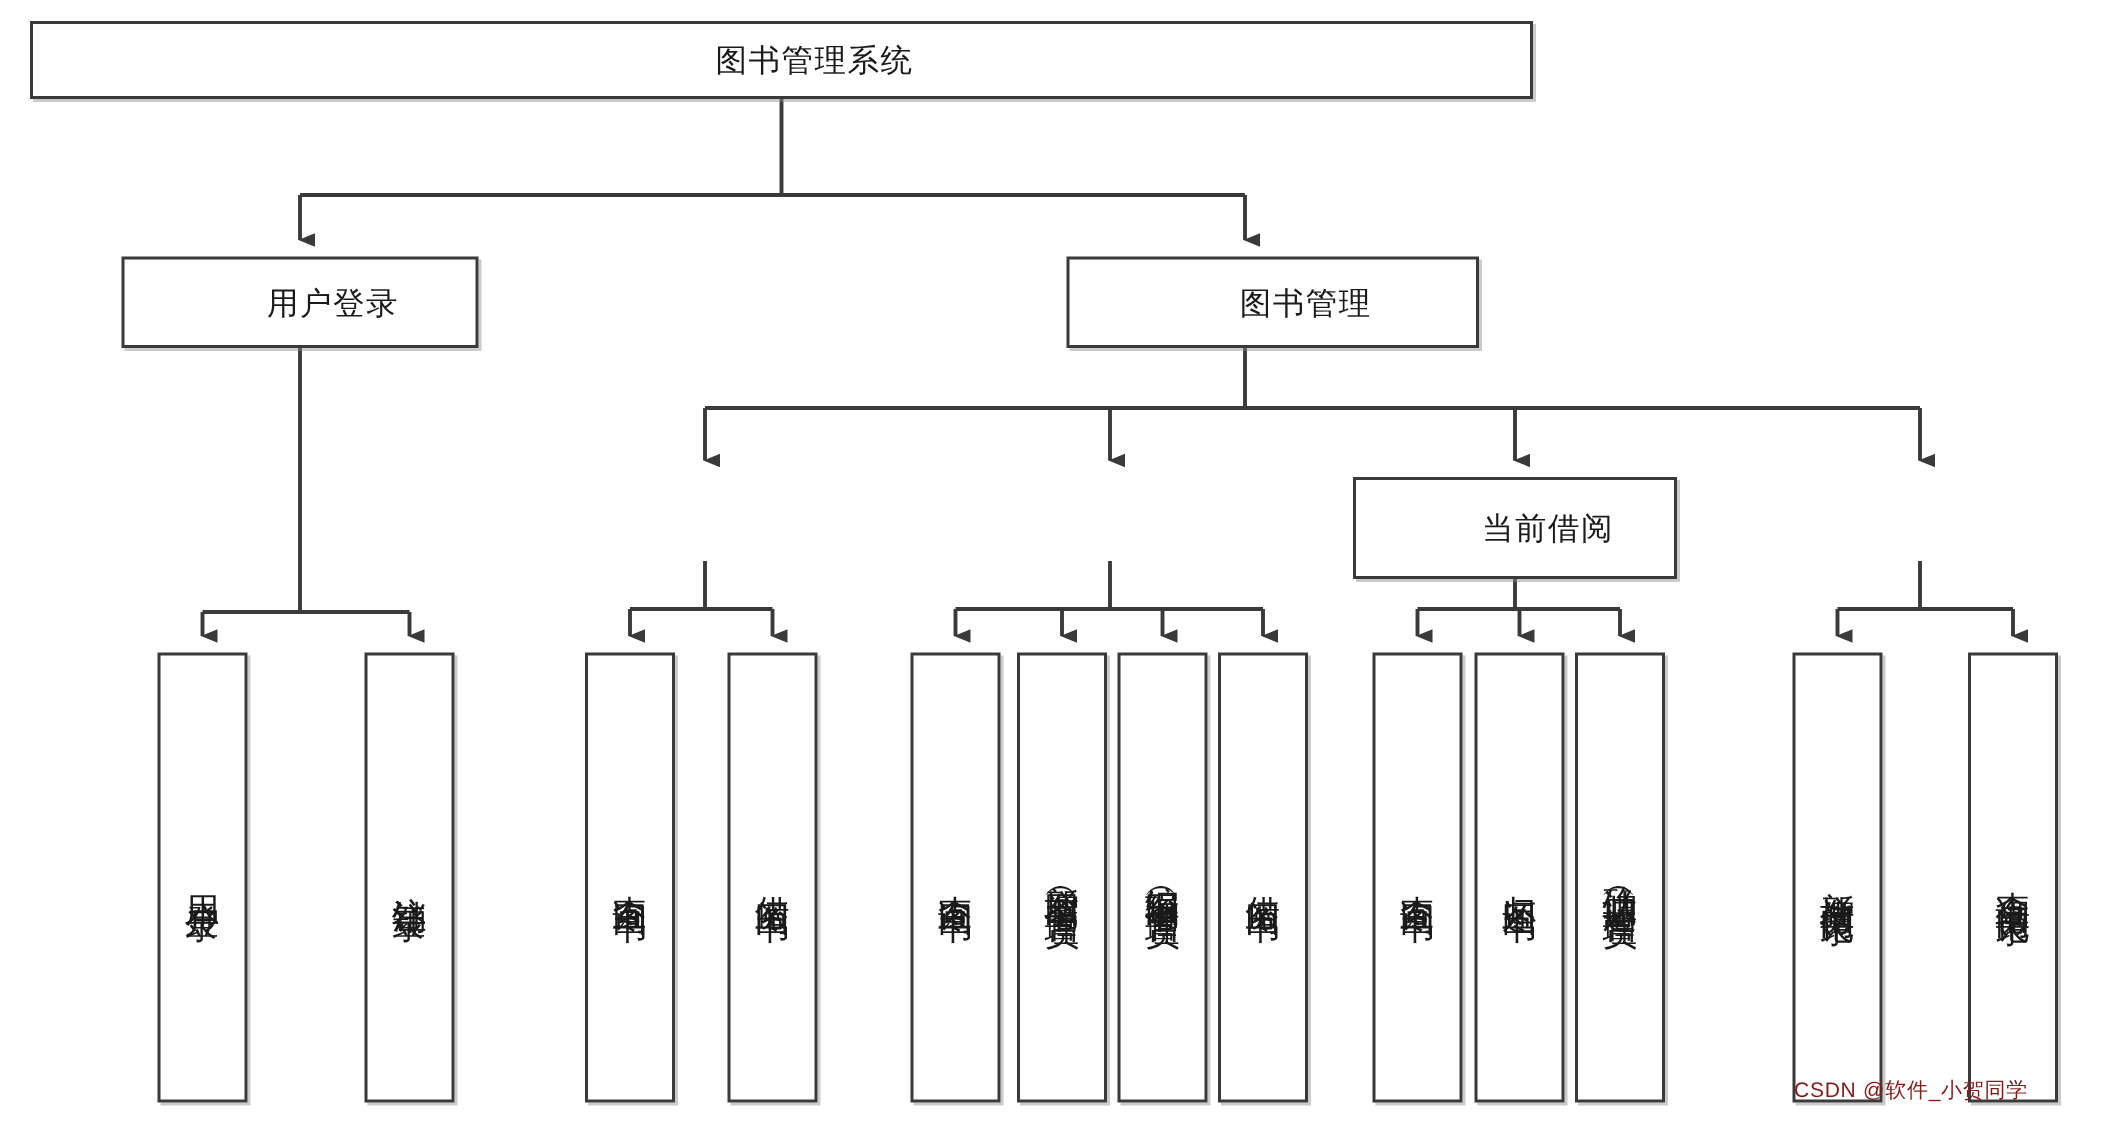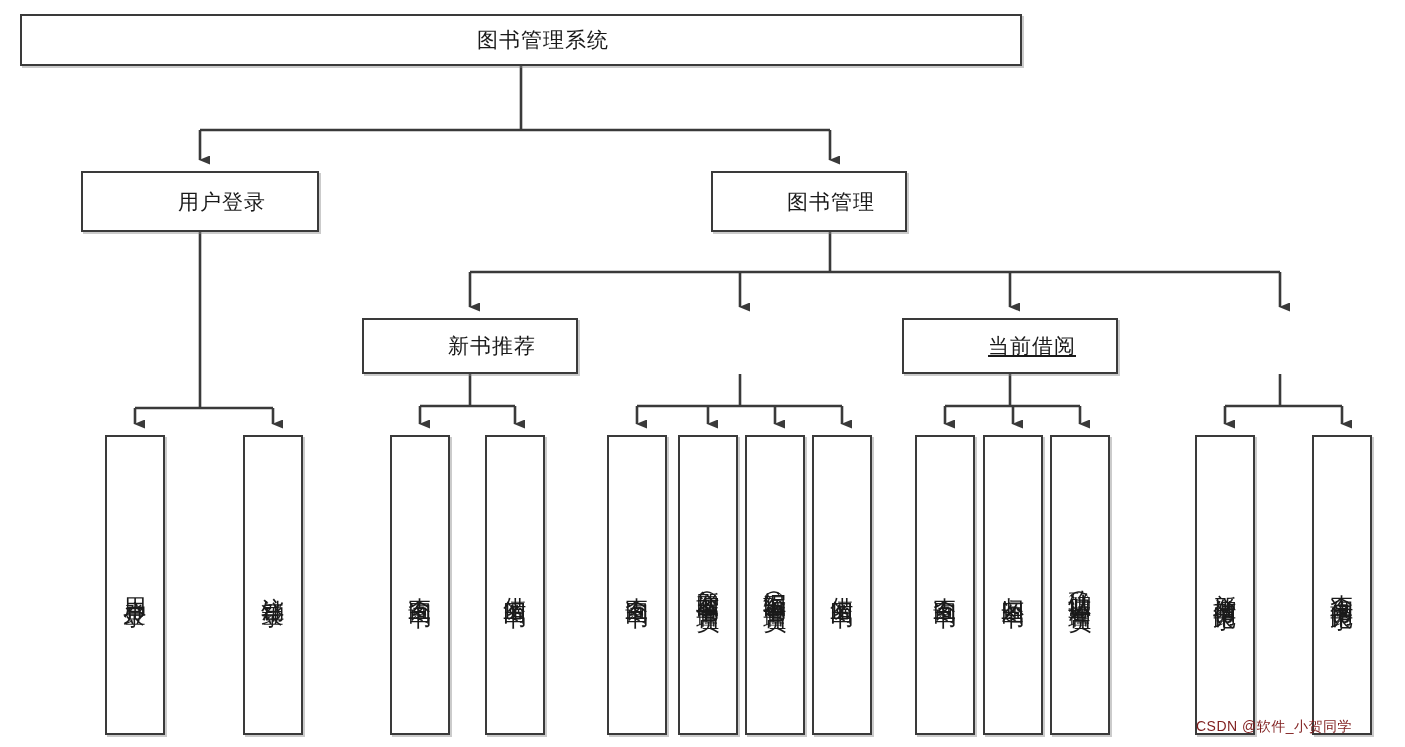--- a/index.html
+++ b/index.html
@@ -114,28 +114,25 @@
     </g>
   </svg>
 
   <div class="node-box node-h" style="left:20px; top:14px; width:1002px; height:52px;">
     <span>图书管理系统</span>
   </div>
 
   <div class="node-box node-h" style="left:81px; top:171px; width:238px; height:61px;">
     <span>用户登录</span>
   </div>
-  <div class="node-box node-h" style="left:711px; top:171px; width:196px; height:61px;">
+  <div class="node-box node-h" style="left:711px; top:171px; width:275px; height:61px;">
     <span>图书管理</span>
   </div>
 
-  <div class="node-box node-h" style="left:362px; top:318px; width:216px; height:56px;">
-    <span>新书推荐</span>
-  </div>
-  <div class="node-box node-h" style="left:902px; top:318px; width:216px; height:56px;text-decoration:underline;">
+  <div class="node-box node-h" style="left:902px; top:318px; width:216px; height:68px;">
     <span>当前借阅</span>
   </div>
 
   <div class="node-box node-v" style="left:105px; top:435px; width:60px; height:300px;">
     <span>用户登录</span>
   </div>
   <div class="node-box node-v" style="left:243px; top:435px; width:60px; height:300px;">
     <span>注销登录</span>
   </div>
   <div class="node-box node-v" style="left:390px; top:435px; width:60px; height:300px;">

